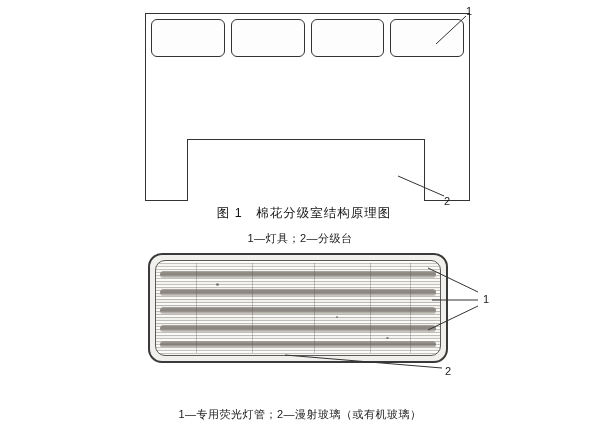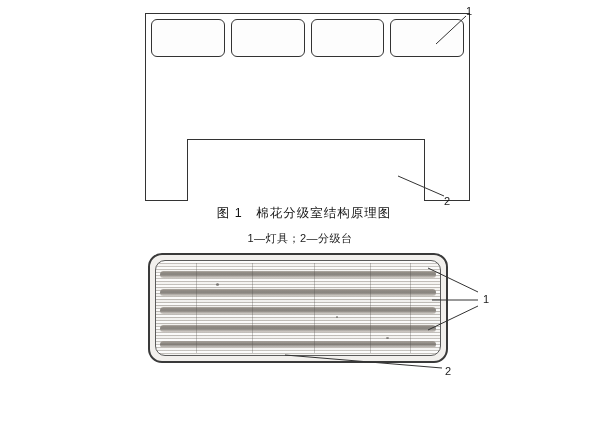--- a/index.html
+++ b/index.html
@@ -219,20 +219,21 @@
         <div class="fig2-speck" style="left:60px; top:22px; width:3px; height:3px;"></div>
         <div class="fig2-speck" style="left:180px; top:55px; width:2px; height:2px;"></div>
         <div class="fig2-speck" style="left:230px; top:76px; width:3px; height:2px;"></div>
       </div>
     </div>
   </div>
 
   <span class="num" style="left:483px; top:294px;">1</span>
   <span class="num" style="left:445px; top:366px;">2</span>
 
+  <div class="sub-caption" style="left:0; top:407px;">1—专用荧光灯管；2—漫射玻璃（或有机玻璃）</div>
 
   <svg class="overlay" viewBox="0 0 600 439">
 
     <line x1="436" y1="44" x2="466" y2="16" stroke="#333" stroke-width="1"></line>
 
     <line x1="398" y1="176" x2="444" y2="196" stroke="#333" stroke-width="1"></line>
 
     <line x1="428" y1="268" x2="478" y2="292" stroke="#333" stroke-width="1"></line>
     <line x1="432" y1="300" x2="478" y2="300" stroke="#333" stroke-width="1"></line>
     <line x1="428" y1="330" x2="478" y2="306" stroke="#333" stroke-width="1"></line>

